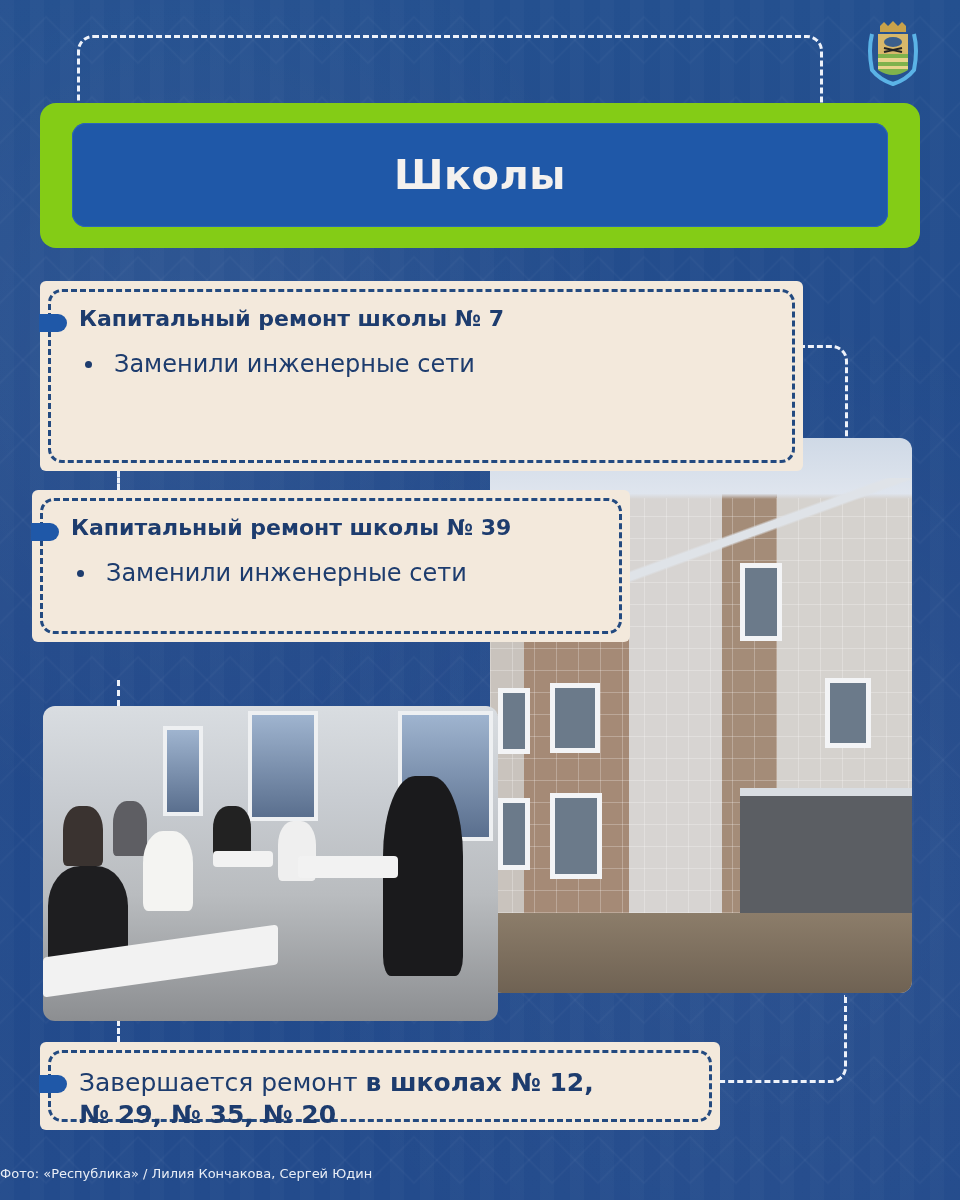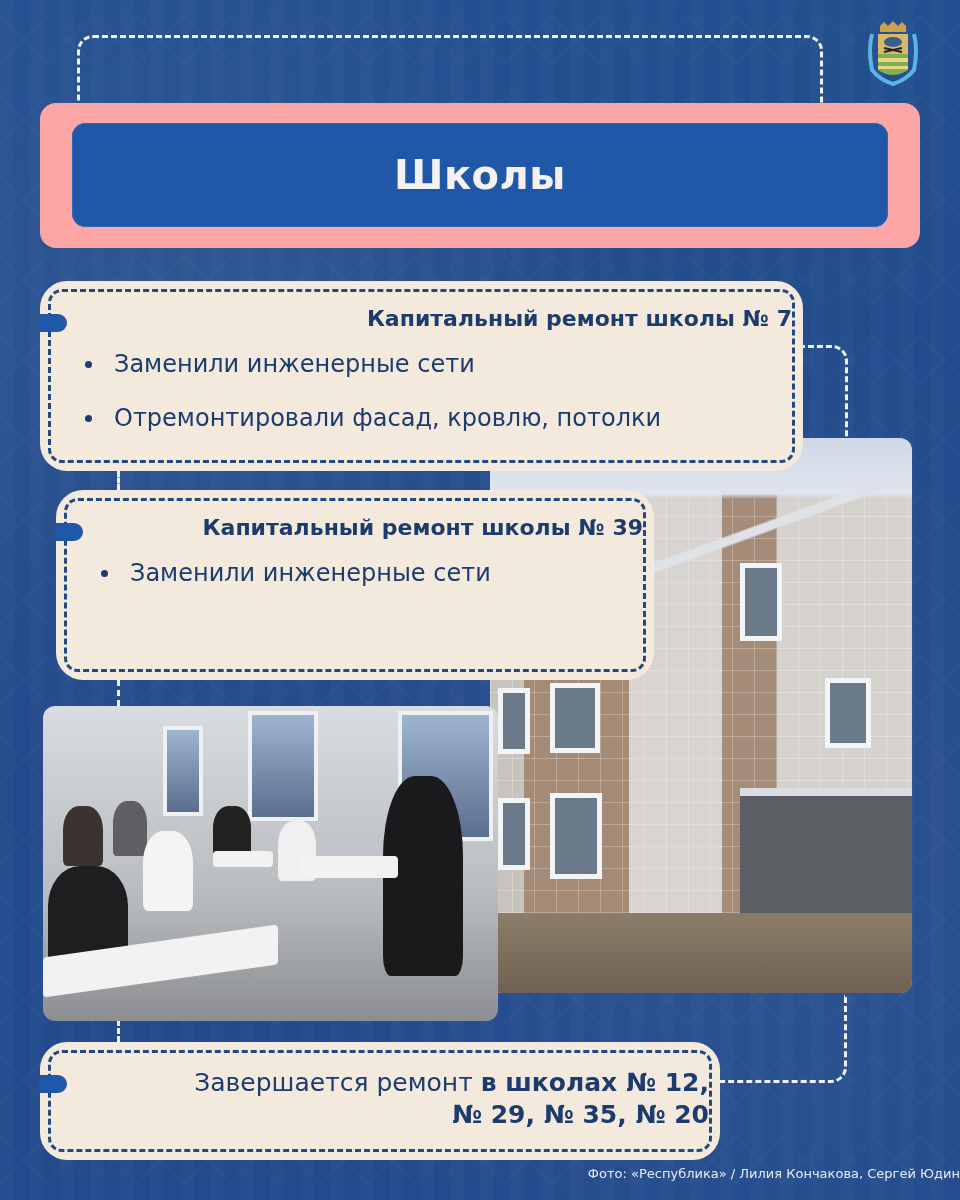--- a/index.html
+++ b/index.html
@@ -30,21 +30,21 @@
     .dash-right1 { left: 790px; top: 345px; width: 58px; height: 100px; border-left: none; border-bottom: none; border-radius: 0 16px 0 0; }
     .dash-br { left: 712px; top: 995px; width: 135px; height: 88px; border-left: none; border-top: none; border-radius: 0 0 16px 0; }
     .vline { position: absolute; width: 0; border-left: 3px dashed #eef2fa; }
 
     .emblem {
       position: absolute; left: 866px; top: 20px; width: 54px; height: 66px;
     }
 
     .title-card {
       position: absolute; left: 40px; top: 103px; width: 880px; height: 145px;
-      background: #fca5a5; border-radius: 16px;
+      background: #84cc16; border-radius: 16px;
       padding: 20px 32px;
     }
     .title-inner {
       width: 100%; height: 104px; background: #1f58a8;
       border-radius: 14px;
       display: flex; align-items: center; justify-content: center;
       box-shadow: inset 0 0 0 1px #2c66b8;
     }
     .title-text {
       color: #f4f1ee; font-size: 40px; font-weight: bold;
@@ -87,23 +87,22 @@
       border: 4px solid #eef0f2;
     }
     .photo-class .desk {
       position: absolute; background: #f2f2f2; border-radius: 4px;
     }
     .photo-class .person {
       position: absolute; border-radius: 40% 40% 10% 10%;
     }
 
     .card {
-      position: absolute; background: #f3e9dc; border-radius: 27px;
+      position: absolute; background: #f3e9dc; border-radius: 6px;
       padding: 8px;
-      text-align: right;
     }
     .card-inner {
       width: 100%; height: 100%;
       border: 3px dashed #234a80; border-radius: 14px;
       position: relative;
       padding: 12px 0 0 28px;
     }
     .tab-marker {
       position: absolute; left: -12px; top: 22px; width: 28px; height: 18px;
       background: #1f58a8; border-radius: 0 9px 9px 0;
@@ -118,31 +117,31 @@
       color: #1d3c6e; font-size: 24px; line-height: 32px; margin-bottom: 22px;
       white-space: nowrap; display: flex; align-items: center;
       font-family: "DejaVu Sans", sans-serif;
     }
     .bullet-dot {
       display: inline-block; width: 7px; height: 7px; border-radius: 50%;
       background: #1d3c6e; margin: 0 22px 0 6px; flex: none;
     }
 
     .card1 { left: 40px; top: 281px; width: 763px; height: 190px; }
-    .card2 { left: 56px; top: 490px; width: 598px; height: 190px; }
-    .card3 { left: 40px; top: 1042px; width: 680px; height: 118px; }
+    .card2 { left: 32px; top: 490px; width: 598px; height: 152px; }
+    .card3 { left: 40px; top: 1042px; width: 680px; height: 88px; }
     .final-text {
       color: #1d3c6e; font-size: 25px; line-height: 32px;
       font-family: "DejaVu Sans", sans-serif;
     }
     .final-text b { font-weight: bold; }
 
     .credit {
       position: absolute; left: 0; width: 960px; top: 1166px;
-      text-align: right; color: #e8edf5; font-size: 13px;
+      text-align: left; color: #e8edf5; font-size: 13px;
       font-family: "DejaVu Sans", sans-serif;
       padding-left: 0;
     }
   </style>
 </head>
 <body>
 
 <div class="trees"></div>
 
 <div class="dash-frame dash-top"></div>
@@ -202,24 +201,20 @@
 
 <div class="card card1">
   <div class="card-inner">
     <span class="tab-marker"></span>
     <div class="card-heading">Капитальный ремонт школы № 7</div>
     <ul class="bullet-list">
       <li>
         <span class="bullet-dot"></span>
         <span>Заменили инженерные сети</span>
       </li>
-      <li>
-        <span class="bullet-dot"></span>
-        <span>Отремонтировали фасад, кровлю, потолки</span>
-      </li>
     </ul>
   </div>
 </div>
 
 <div class="card card2">
   <div class="card-inner">
     <span class="tab-marker"></span>
     <div class="card-heading">Капитальный ремонт школы № 39</div>
     <ul class="bullet-list">
       <li>

